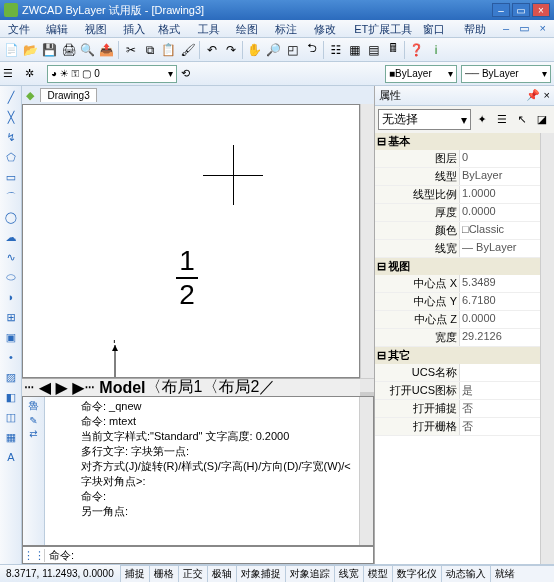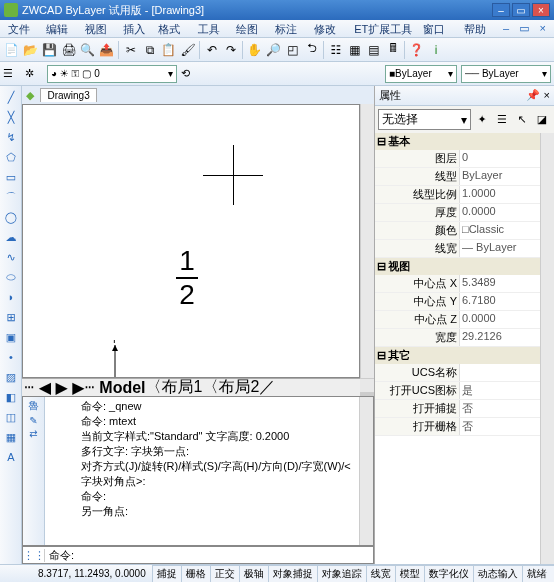--- a/index.html
+++ b/index.html
@@ -296,21 +296,21 @@
             <div class="k">打开栅格</div>
             <div class="v">否</div>
           </div>
     </div>
     <div class="scroll-y"></div>
     </div>
   </div>
 </div>
 
 <div class="statusbar">
-  <span style="padding:0 6px;margin-left:32px;">8.3717, 11.2493,  0.0000</span>
+  <span style="padding:0 6px;">8.3717, 11.2493,  0.0000</span>
   <span class="cell">捕捉</span>
   <span class="cell">栅格</span>
   <span class="cell">正交</span>
   <span class="cell">极轴</span>
   <span class="cell">对象捕捉</span>
   <span class="cell">对象追踪</span>
   <span class="cell">线宽</span>
   <span class="cell">模型</span>
   <span class="cell">数字化仪</span>
   <span class="cell">动态输入</span>

